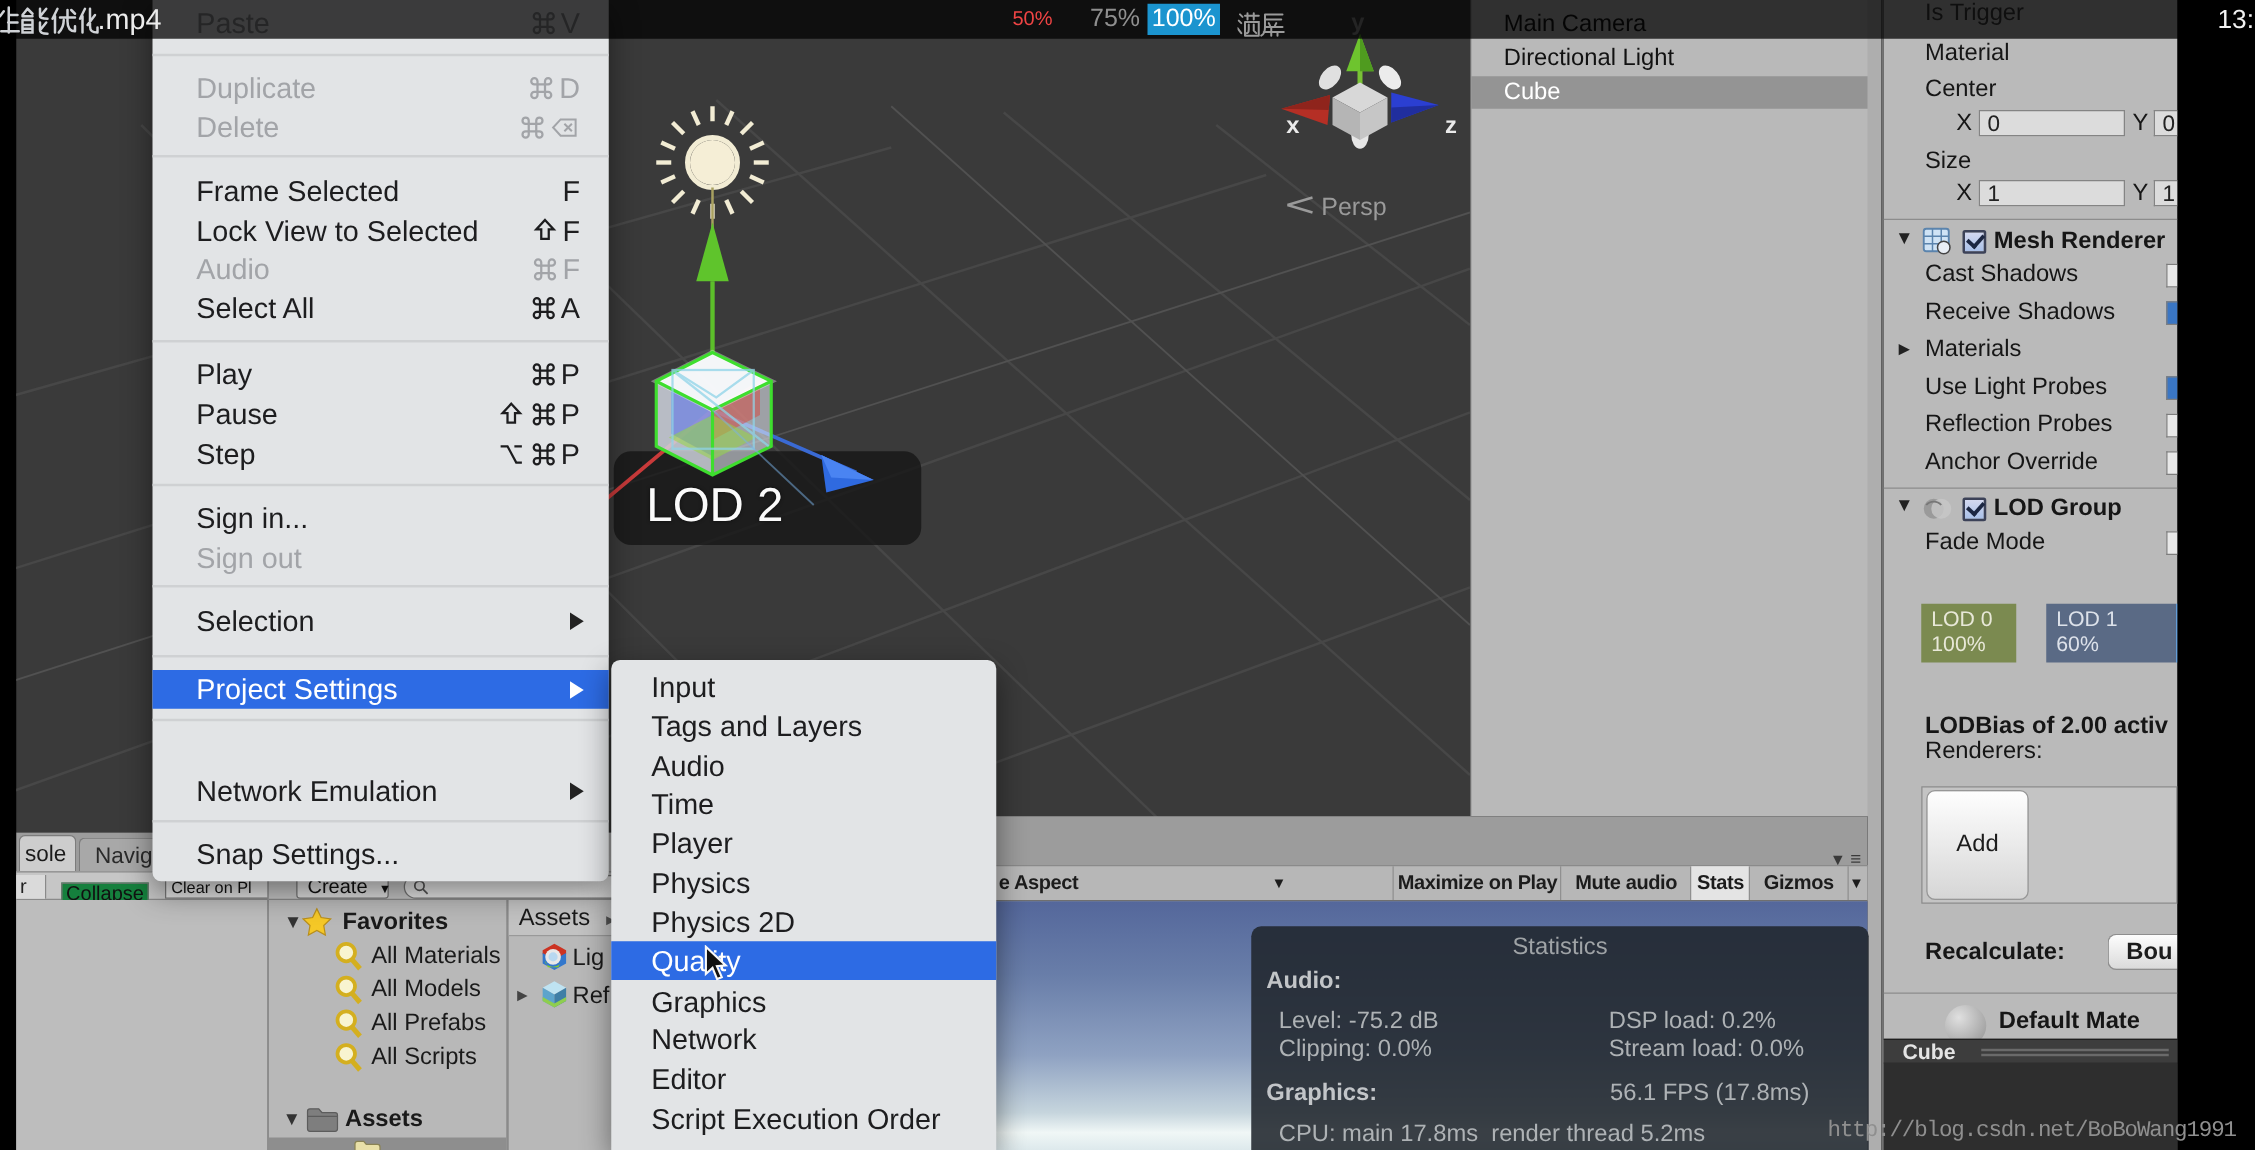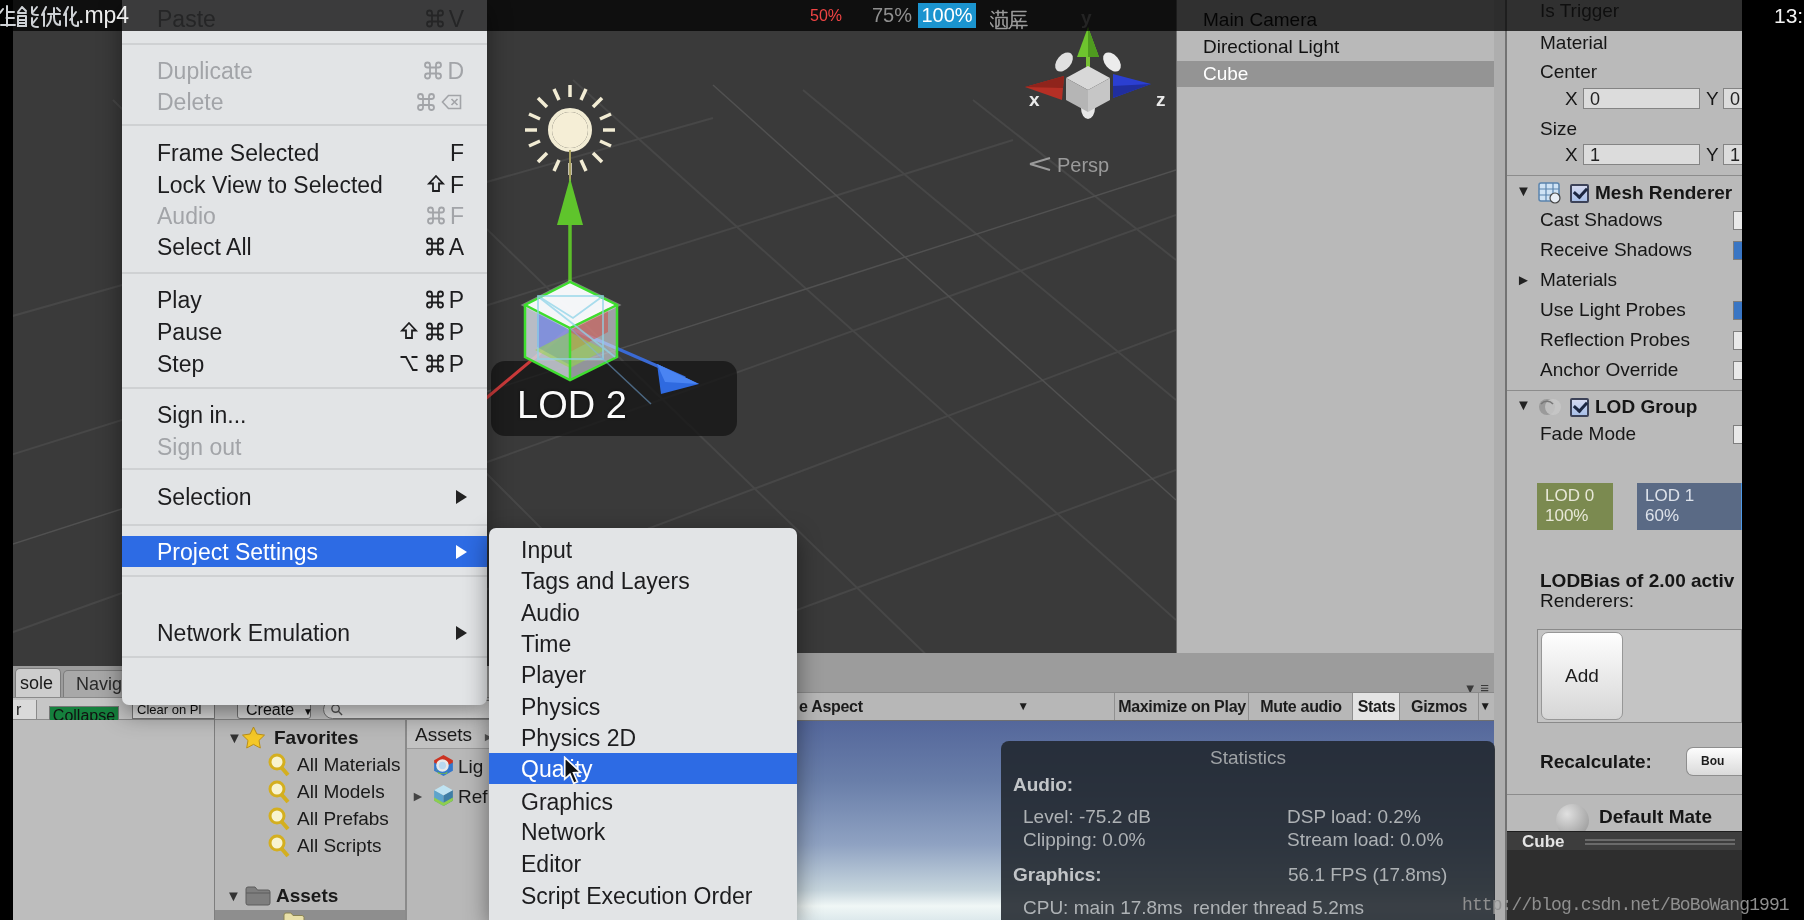--- a/index.html
+++ b/index.html
@@ -227,21 +227,21 @@
  <div class="abs" style="left:130px;top:483px;width:104px;height:47px;background:#5a6a85;color:#dde2ea;">
    <div style="position:absolute;left:8px;top:3px;font-size:17px;">LOD 1</div>
    <div style="position:absolute;left:8px;top:23px;font-size:17px;">60%</div>
  </div>
  <div class="abs" style="left:234px;top:483px;width:1px;height:47px;background:#4e9ae8;"></div>
  <div class="irow" style="top:570px;font-weight:bold;">LODBias of 2.00 activ</div>
  <div class="irow" style="top:590px;">Renderers:</div>
  <div class="abs" style="left:30px;top:629px;width:205px;height:94px;background:#c4c4c4;border:1px solid #8a8a8a;box-sizing:border-box;"></div>
  <div class="abs" style="left:34px;top:632px;width:82px;height:88px;background:linear-gradient(#fefefe,#d6d6d6);border:1px solid #979797;border-radius:7px;box-sizing:border-box;text-align:center;line-height:86px;font-size:19px;color:#1c1c1c;">Add</div>
  <div class="irow" style="top:751px;font-weight:bold;">Recalculate:</div>
- <div class="abs" style="left:179px;top:747px;width:56px;height:29px;background:linear-gradient(#fdfdfd,#dadada);border:1px solid #8e8e8e;border-radius:7px 0 0 7px;border-right:none;font-size:12px;font-weight:bold;color:#1c1c1c;line-height:27px;padding-left:14px;box-sizing:border-box;">Bou</div>
+ <div class="abs" style="left:179px;top:747px;width:56px;height:29px;background:linear-gradient(#fdfdfd,#dadada);border:1px solid #8e8e8e;border-radius:7px 0 0 7px;border-right:none;font-size:19px;font-weight:bold;color:#1c1c1c;line-height:27px;padding-left:14px;box-sizing:border-box;">Bou</div>
  <div class="isep" style="top:794px;"></div>
  <div class="abs" style="left:49px;top:804px;width:33px;height:33px;border-radius:50%;background:radial-gradient(circle at 11px 10px,#e0e0e0,#909090);"></div>
  <div class="irow" style="left:92px;top:806px;font-weight:bold;">Default Mate</div>
 
  <div class="abs" style="left:0;top:831px;width:235px;height:19px;background:#3d3d3d;border-top:1px solid #1e1e1e;">
    <div style="position:absolute;left:15px;top:0;font-size:17px;font-weight:bold;color:#e4e4e4;line-height:19px;">Cube</div>
    <div style="position:absolute;left:78px;top:7px;width:150px;height:2px;background:#6a6a6a;"></div>
    <div style="position:absolute;left:78px;top:11px;width:150px;height:2px;background:#6a6a6a;"></div>
  </div>
  <div class="abs" style="left:0;top:850px;width:235px;height:70px;background:#2e2e2e;"></div>
@@ -484,20 +484,23 @@
  <div class="mrow hl" style="top:536px;">
         <span class="mlab">Project Settings</span>
         <span class="arr"></span>
       </div>
  <div class="msep" style="top:575px;"></div>
  <div class="mrow" style="top:617px;">
         <span class="mlab">Network Emulation</span>
         <span class="arr"></span>
       </div>
  <div class="msep" style="top:656px;"></div>
+ <div class="mrow" style="top:668px;">
+        <span class="mlab">Snap Settings...</span>
+      </div>
 </div>
 
 <div id="submenu" class="abs">
  <div class="mrow" style="top:6px;">
         <span class="mlab" style="left:32px;">Input</span>
       </div>
  <div class="mrow" style="top:37px;">
         <span class="mlab" style="left:32px;">Tags and Layers</span>
       </div>
  <div class="mrow" style="top:69px;">

